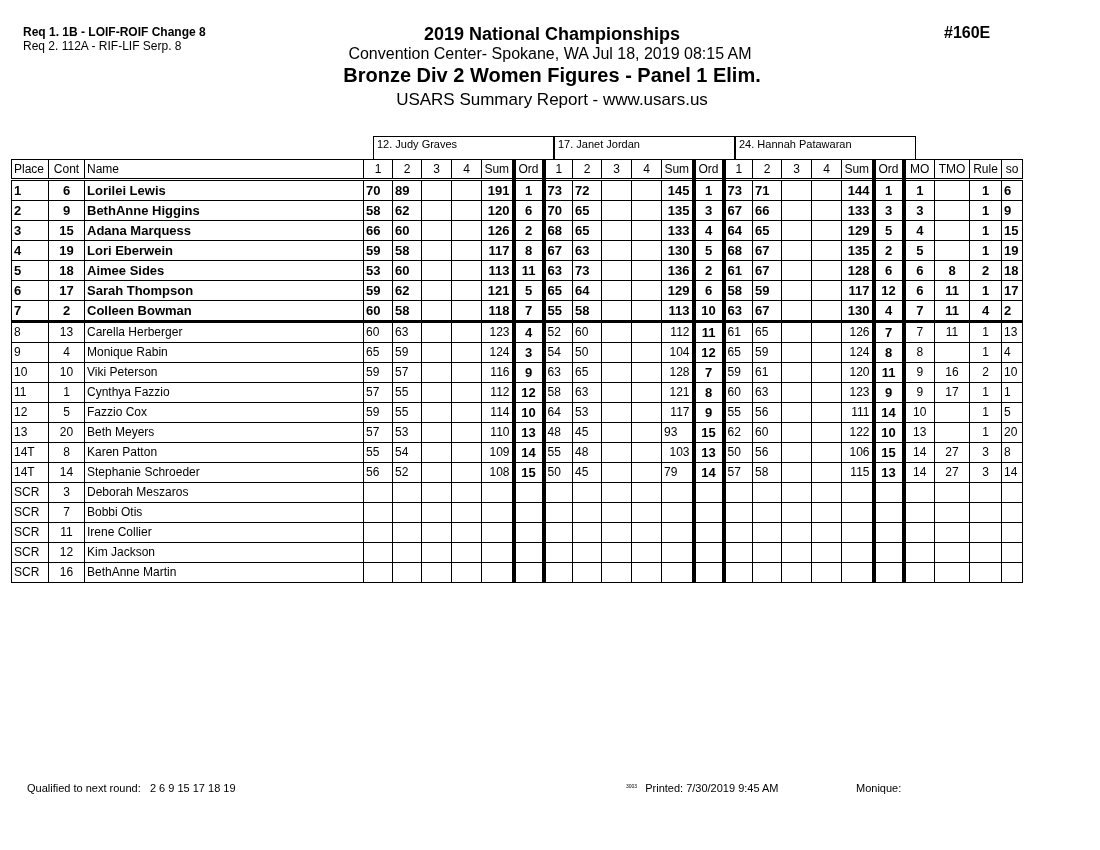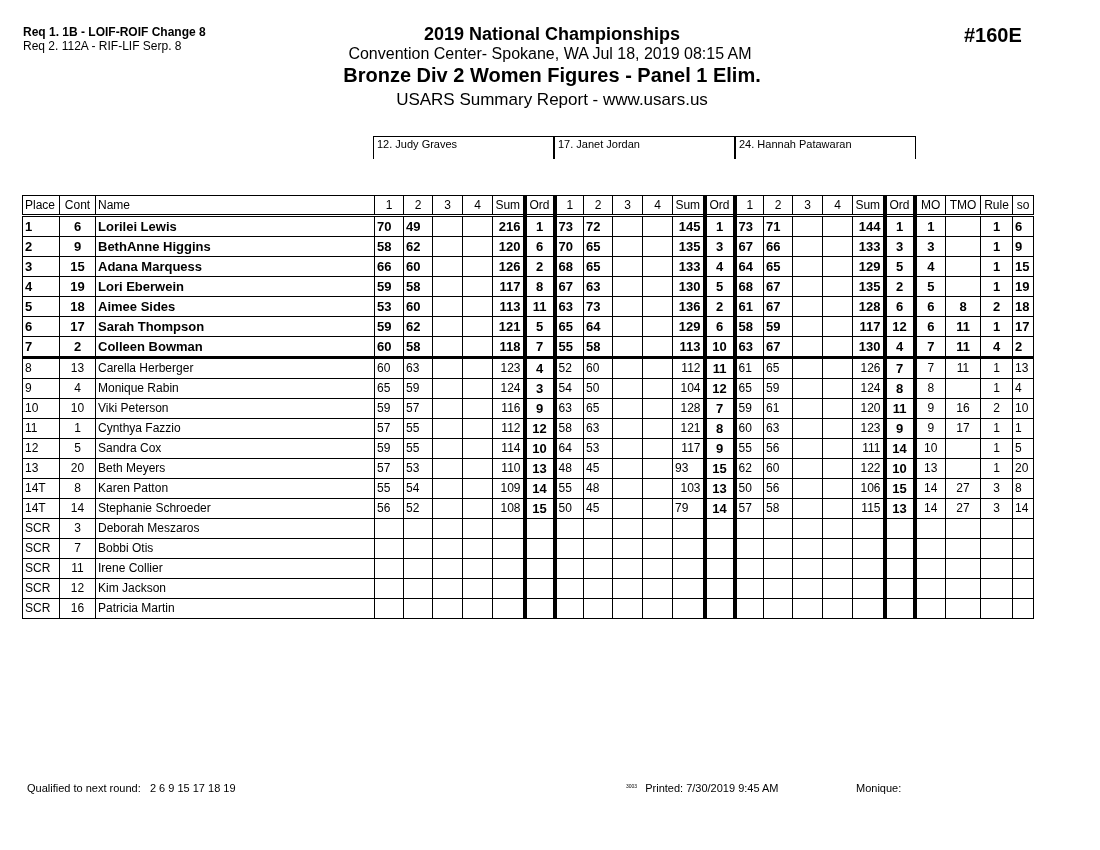--- a/index.html
+++ b/index.html
@@ -4,25 +4,25 @@
 <style>
   html, body { margin: 0; padding: 0; background: #ffffff; }
   body { width: 1100px; height: 850px; position: relative; font-family: "Liberation Sans", sans-serif; color: #000; overflow: hidden; }
   .req { position: absolute; left: 23px; font-size: 12px; line-height: 14px; }
   .req1 { top: 25px; font-weight: bold; } .req2 { top: 39px; }
   .hdr { position: absolute; left: 0; width: 1100px; text-align: center; white-space: nowrap; }
   .title { top: 24px; font-size: 18px; font-weight: bold; left: 2px; }
   .venue { top: 45px; font-size: 16px; }
   .event { top: 64px; font-size: 20px; font-weight: bold; left: 2px; }
   .subtitle { top: 90px; font-size: 17px; left: 2px; }
-  .evnum { position: absolute; left: 964px; top: 24px; font-size: 20px; font-weight: bold; }
+  .evnum { position: absolute; left: 944px; top: 24px; font-size: 16px; font-weight: bold; }
 
   .judgehdr { position: absolute; top: 136px; height: 23px; border: 1px solid #000; border-bottom: none; font-size: 11px; padding-left: 3px; line-height: 14px; box-sizing: border-box; }
 
-  table.grid { position: absolute; left: 22px; top: 159px; border-collapse: collapse; font-size: 12px; table-layout: fixed; margin-top: 36px; }
+  table.grid { position: absolute; left: 11px; top: 159px; border-collapse: collapse; font-size: 12px; table-layout: fixed; }
   table.grid td { border: 1px solid #000; height: 19px; padding: 0 2px; line-height: 19px; white-space: nowrap; overflow: hidden; box-sizing: border-box; }
   table.grid tr.head td { height: 18px; line-height: 18px; font-size: 12px; border-bottom: 3px double #000; }
   table.grid tr.q td { font-weight: bold; font-size: 13px; }
   table.grid tr.cut td { border-bottom: 3px solid #000; }
   .c { text-align: center; }
   .r { text-align: right; }
   .l { text-align: left; }
   .ord { font-weight: bold; text-align: center; font-size: 13px; }
   .thickL { border-left: 4px solid #000 !important; }
 
@@ -102,24 +102,24 @@
       <td class="c thickL">MO</td>
       <td class="c">TMO</td>
       <td class="c">Rule</td>
       <td class="c">so</td>
     </tr>
   <tr class="q">
         <td class="l">1</td>
         <td class="c">6</td>
         <td class="l">Lorilei Lewis</td>
         <td class="l">70</td>
-        <td class="l">49</td>
-        <td class="l"></td>
-        <td class="l"></td>
-        <td class="r">216</td>
+        <td class="l">89</td>
+        <td class="l"></td>
+        <td class="l"></td>
+        <td class="r">191</td>
         <td class="ord thickL">1</td>
         <td class="l thickL">73</td>
         <td class="l">72</td>
         <td class="l"></td>
         <td class="l"></td>
         <td class="r">145</td>
         <td class="ord thickL">1</td>
         <td class="l thickL">73</td>
         <td class="l">71</td>
         <td class="l"></td>
@@ -397,21 +397,21 @@
         <td class="r">123</td>
         <td class="ord thickL">9</td>
         <td class="c thickL">9</td>
         <td class="c">17</td>
         <td class="c">1</td>
         <td class="l">1</td>
       </tr>
       <tr>
         <td class="l">12</td>
         <td class="c">5</td>
-        <td class="l">Sandra Cox</td>
+        <td class="l">Fazzio Cox</td>
         <td class="l">59</td>
         <td class="l">55</td>
         <td class="l"></td>
         <td class="l"></td>
         <td class="r">114</td>
         <td class="ord thickL">10</td>
         <td class="l thickL">64</td>
         <td class="l">53</td>
         <td class="l"></td>
         <td class="l"></td>
@@ -613,21 +613,21 @@
         <td class="r"></td>
         <td class="ord thickL"></td>
         <td class="c thickL"></td>
         <td class="c"></td>
         <td class="c"></td>
         <td class="l"></td>
       </tr>
       <tr>
         <td class="l">SCR</td>
         <td class="c">16</td>
-        <td class="l">Patricia Martin</td>
+        <td class="l">BethAnne Martin</td>
         <td class="l"></td>
         <td class="l"></td>
         <td class="l"></td>
         <td class="l"></td>
         <td class="r"></td>
         <td class="ord thickL"></td>
         <td class="l thickL"></td>
         <td class="l"></td>
         <td class="l"></td>
         <td class="l"></td>

